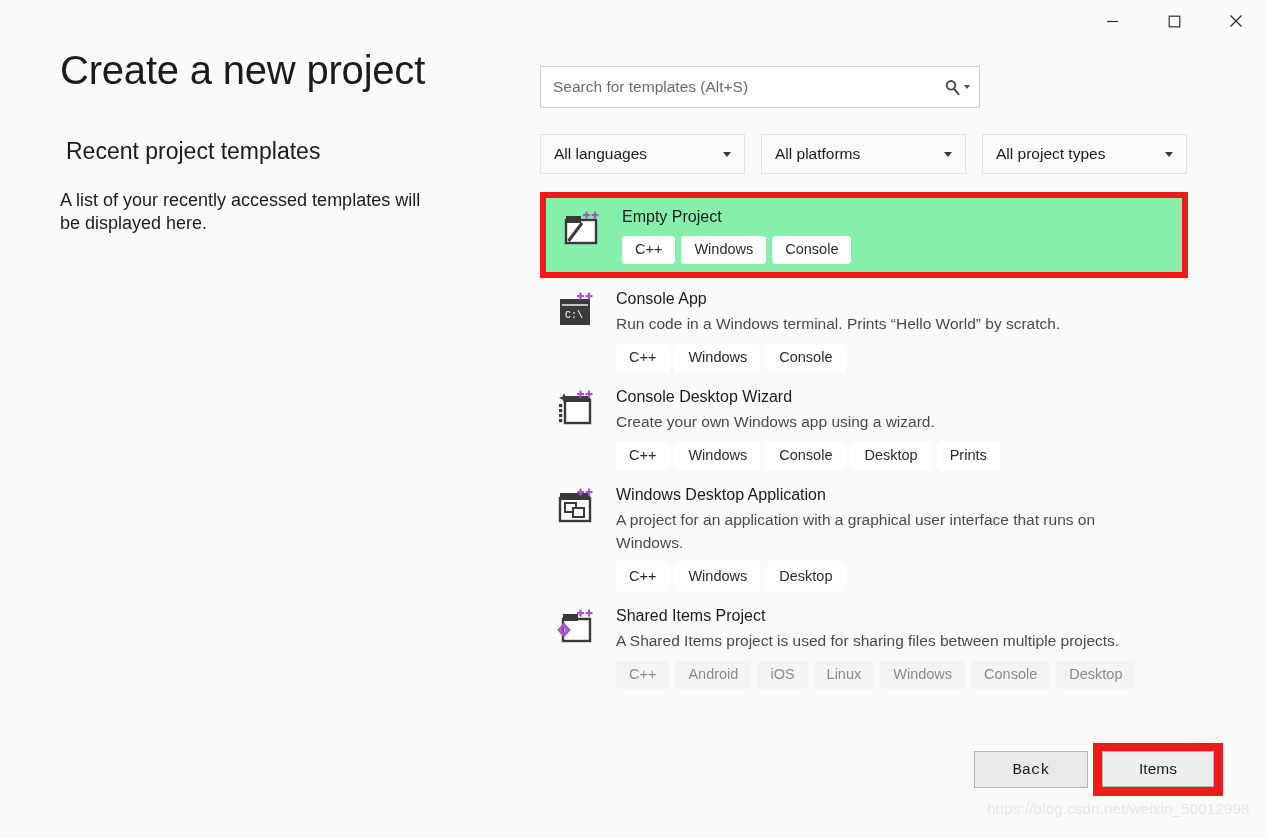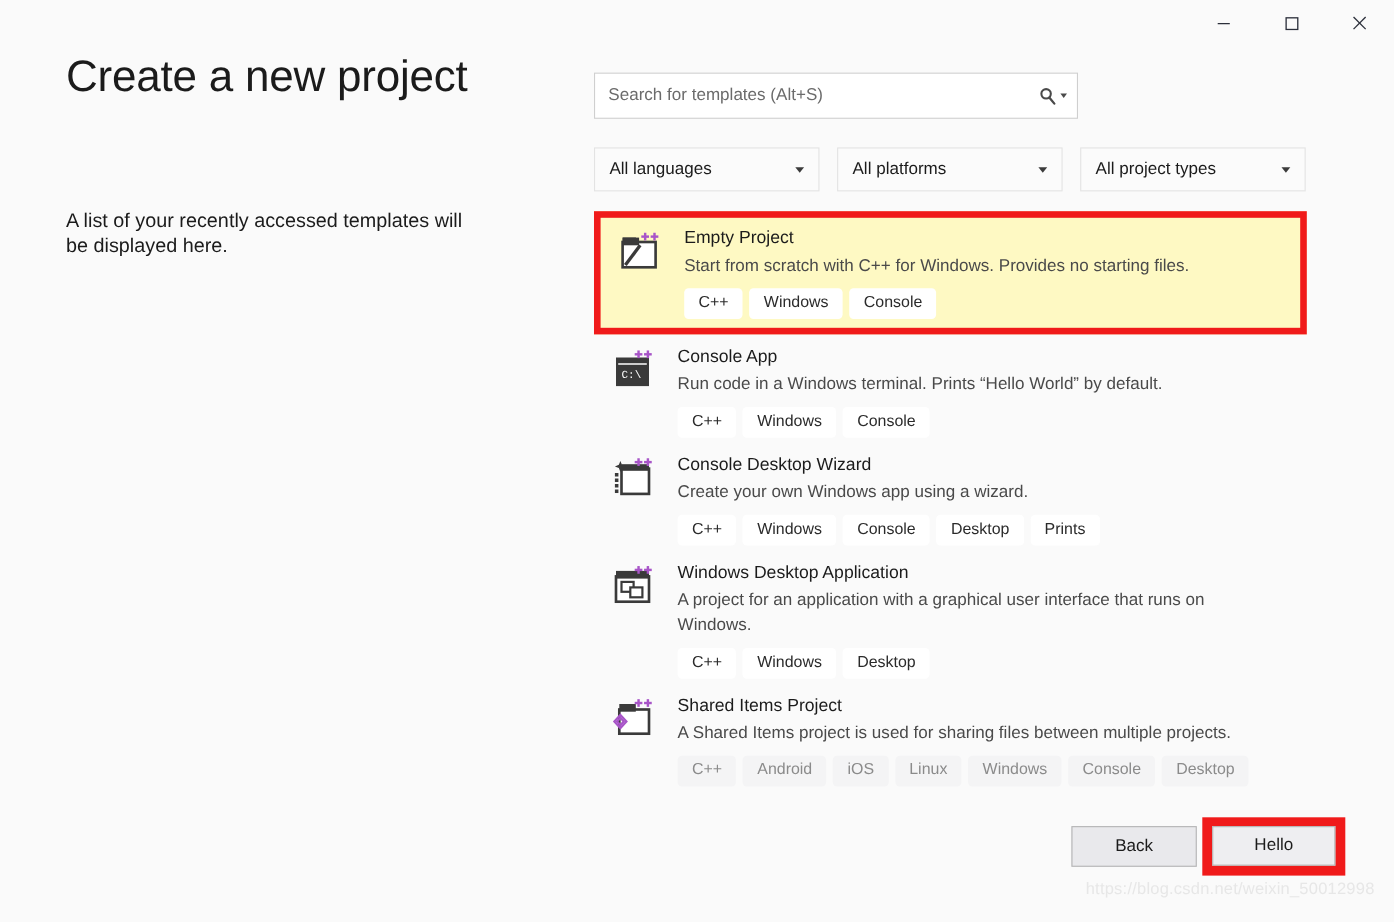--- a/index.html
+++ b/index.html
@@ -167,21 +167,21 @@
     top: 150px;
     width: 710px;
   }
   .tpl-row {
     position: relative;
     display: flex;
     padding: 8px 0 6px 0;
     box-sizing: border-box;
   }
   .tpl-row.selected {
-    background: #fef9c3;
+    background: #86efac;
     outline: 6px solid #f01a1a;
     outline-offset: -6px;
     padding: 14px 14px 14px 0;
     margin-bottom: 2px;
     width: 648px;
   }
   .tpl-icon {
     width: 48px;
     min-width: 48px;
     margin-left: 12px;
@@ -242,21 +242,21 @@
     font-family: "Liberation Sans", sans-serif;
     color: #1b1b1b;
     background: #e9e9ec;
     border: 1px solid #b4b4b4;
     box-sizing: border-box;
     display: flex;
     align-items: center;
     justify-content: center;
     cursor: default;
   }
-  .btn-back { left: 454px; top: 9px; }
+  .btn-back { left: 454px; top: 9px; font-family: Liberation Mono, monospace; }
   .next-highlight {
     position: absolute;
     left: 573px;
     top: 1px;
     width: 130px;
     height: 53px;
     background: #f01a1a;
   }
   .btn-next { left: 582px; top: 9px; width: 112px; height: 36px; background: #eeeef1; }
 
@@ -289,20 +289,21 @@
       <svg width="14" height="14" viewBox="0 0 14 14">
         <line x1="1.5" y1="1.5" x2="12.5" y2="12.5" stroke="#2b2f3a" stroke-width="1.2"></line>
         <line x1="12.5" y1="1.5" x2="1.5" y2="12.5" stroke="#2b2f3a" stroke-width="1.2"></line>
       </svg>
     </div>
   </div>
 </div>
 
 <div class="left-pane">
   <div class="page-title">Create a new project</div>
+  <div class="recent-heading">Recent project templates</div>
   <div class="recent-desc">A list of your recently accessed templates will be displayed here.</div>
 </div>
 
 <div class="right-pane">
 
   <div class="search-wrap">
     <input class="search-input" type="text" placeholder="Search for templates (Alt+S)" style="">
     <div class="search-icon-box">
       <svg width="17" height="17" viewBox="0 0 17 17">
         <circle cx="7" cy="6.3" r="4.3" fill="none" stroke="#4a4a4a" stroke-width="1.9"></circle>
@@ -339,21 +340,20 @@
     <g fill="#a855c8">
       <rect x="21" y="5" width="7" height="2.2"></rect>
       <rect x="23.4" y="2.6" width="2.2" height="7"></rect>
       <rect x="29.5" y="5" width="7" height="2.2"></rect>
       <rect x="31.9" y="2.6" width="2.2" height="7"></rect>
     </g>
     </svg>
         </div>
         <div class="tpl-body">
           <div class="tpl-name">Empty Project</div>
-          <div class="tpl-desc">Start from scratch with C++ for Windows. Provides no starting files.</div>
           <div class="tags">
             <span class="tag">C++</span>
             <span class="tag">Windows</span>
             <span class="tag">Console</span>
           </div>
         </div>
       </div>
       <div class="tpl-row">
         <div class="tpl-icon">
     <svg width="40" height="40" viewBox="0 0 40 40">
@@ -365,21 +365,21 @@
     <g fill="#a855c8">
       <rect x="21" y="4" width="7" height="2.2"></rect>
       <rect x="23.4" y="1.6" width="2.2" height="7"></rect>
       <rect x="29.5" y="4" width="7" height="2.2"></rect>
       <rect x="31.9" y="1.6" width="2.2" height="7"></rect>
     </g>
     </svg>
         </div>
         <div class="tpl-body">
           <div class="tpl-name">Console App</div>
-          <div class="tpl-desc">Run code in a Windows terminal. Prints “Hello World” by default.</div>
+          <div class="tpl-desc">Run code in a Windows terminal. Prints “Hello World” by scratch.</div>
           <div class="tags">
             <span class="tag">C++</span>
             <span class="tag">Windows</span>
             <span class="tag">Console</span>
           </div>
         </div>
       </div>
       <div class="tpl-row">
         <div class="tpl-icon">
     <svg width="40" height="40" viewBox="0 0 40 40">
@@ -469,17 +469,17 @@
             <span class="tag muted">Console</span>
             <span class="tag muted">Desktop</span>
           </div>
         </div>
       </div>
     </div>
 
   <div class="footer">
     <div class="btn btn-back">Back</div>
     <div class="next-highlight"></div>
-    <div class="btn btn-next">Hello</div>
+    <div class="btn btn-next">Items</div>
   </div>
 </div>
 
 <div class="watermark">https://blog.csdn.net/weixin_50012998</div>
 
 </body></html>

